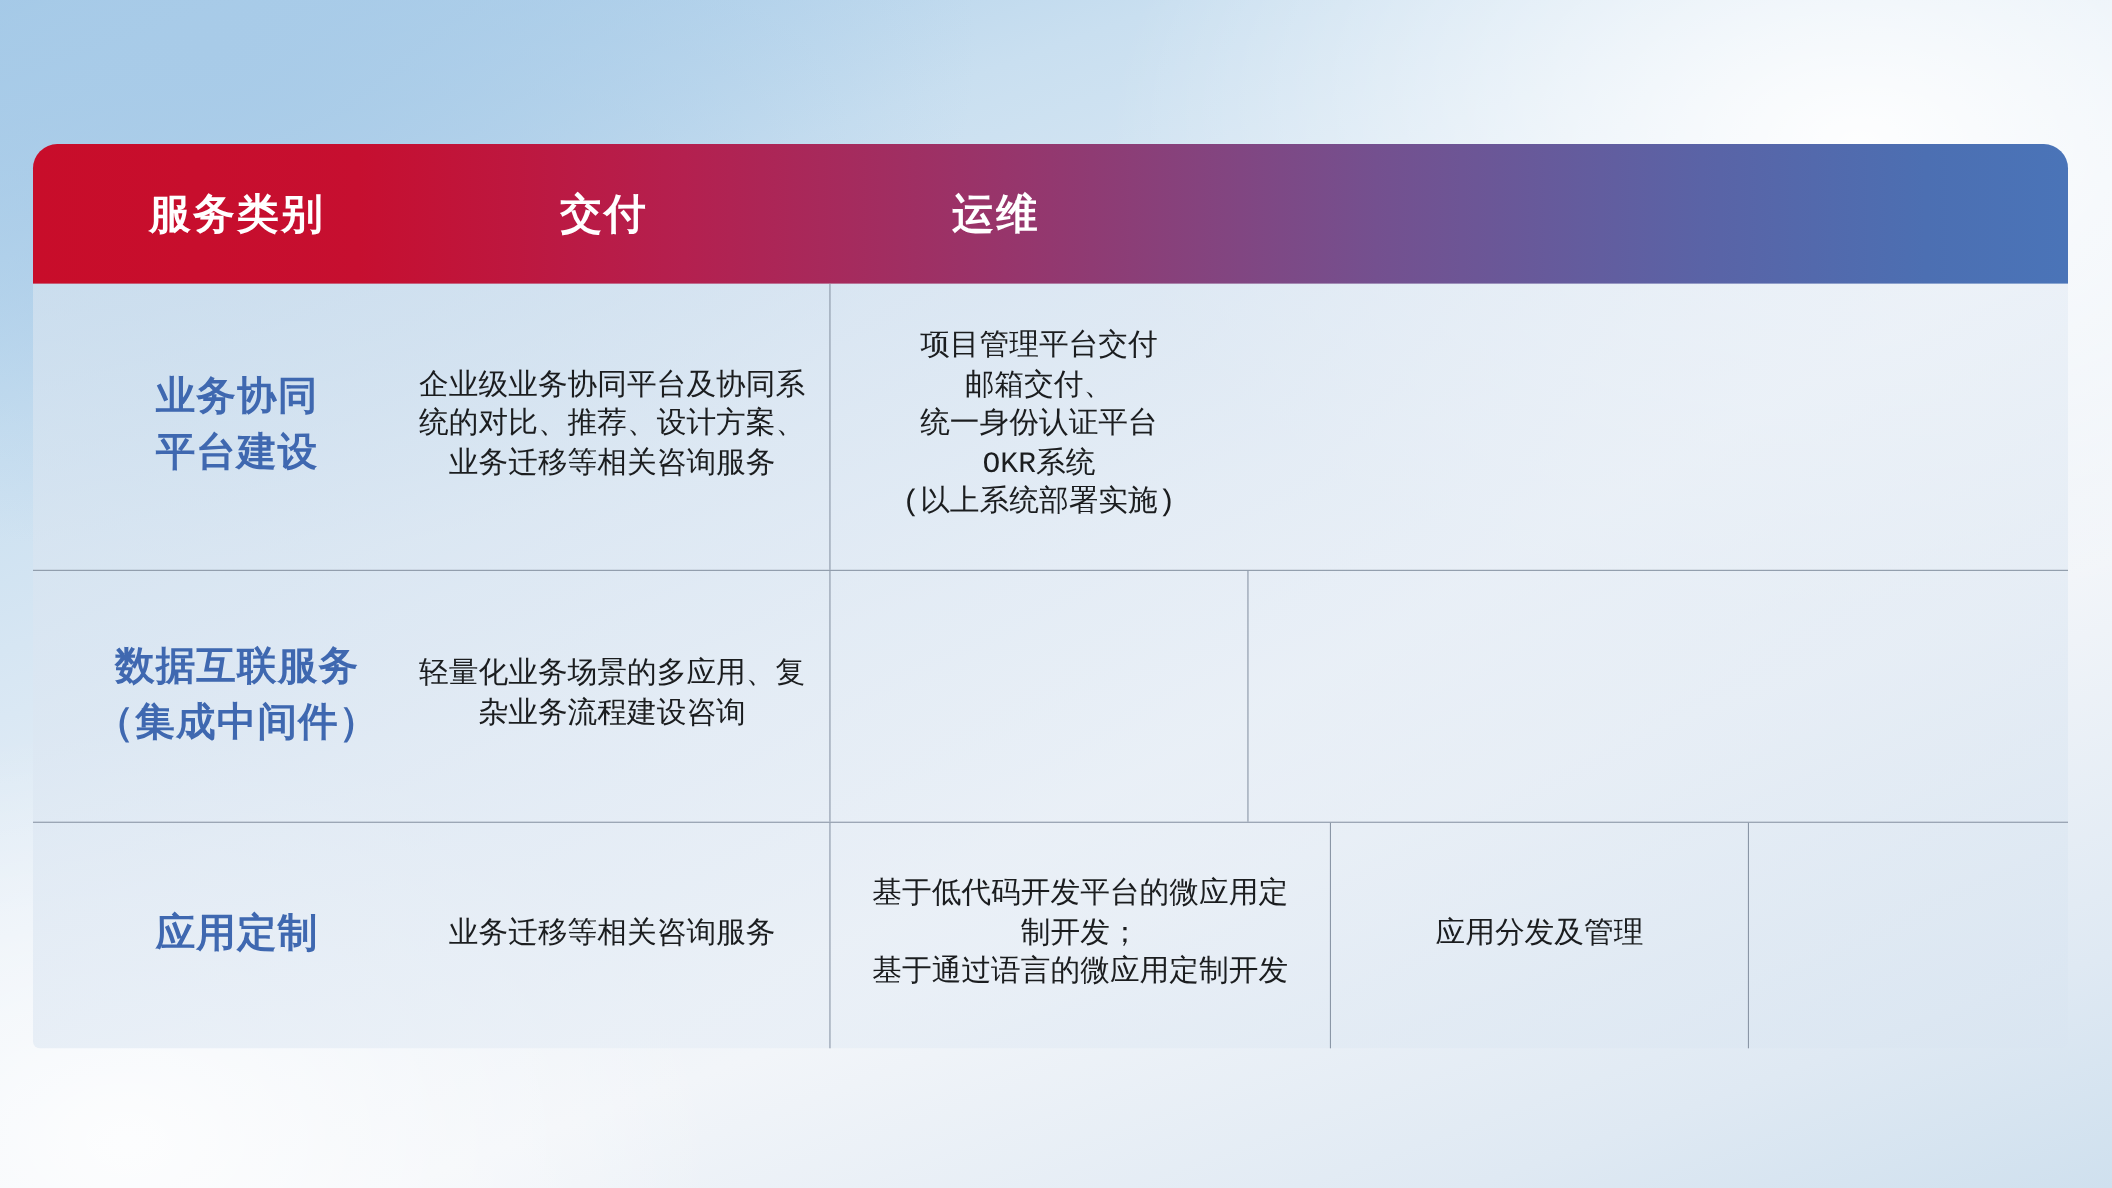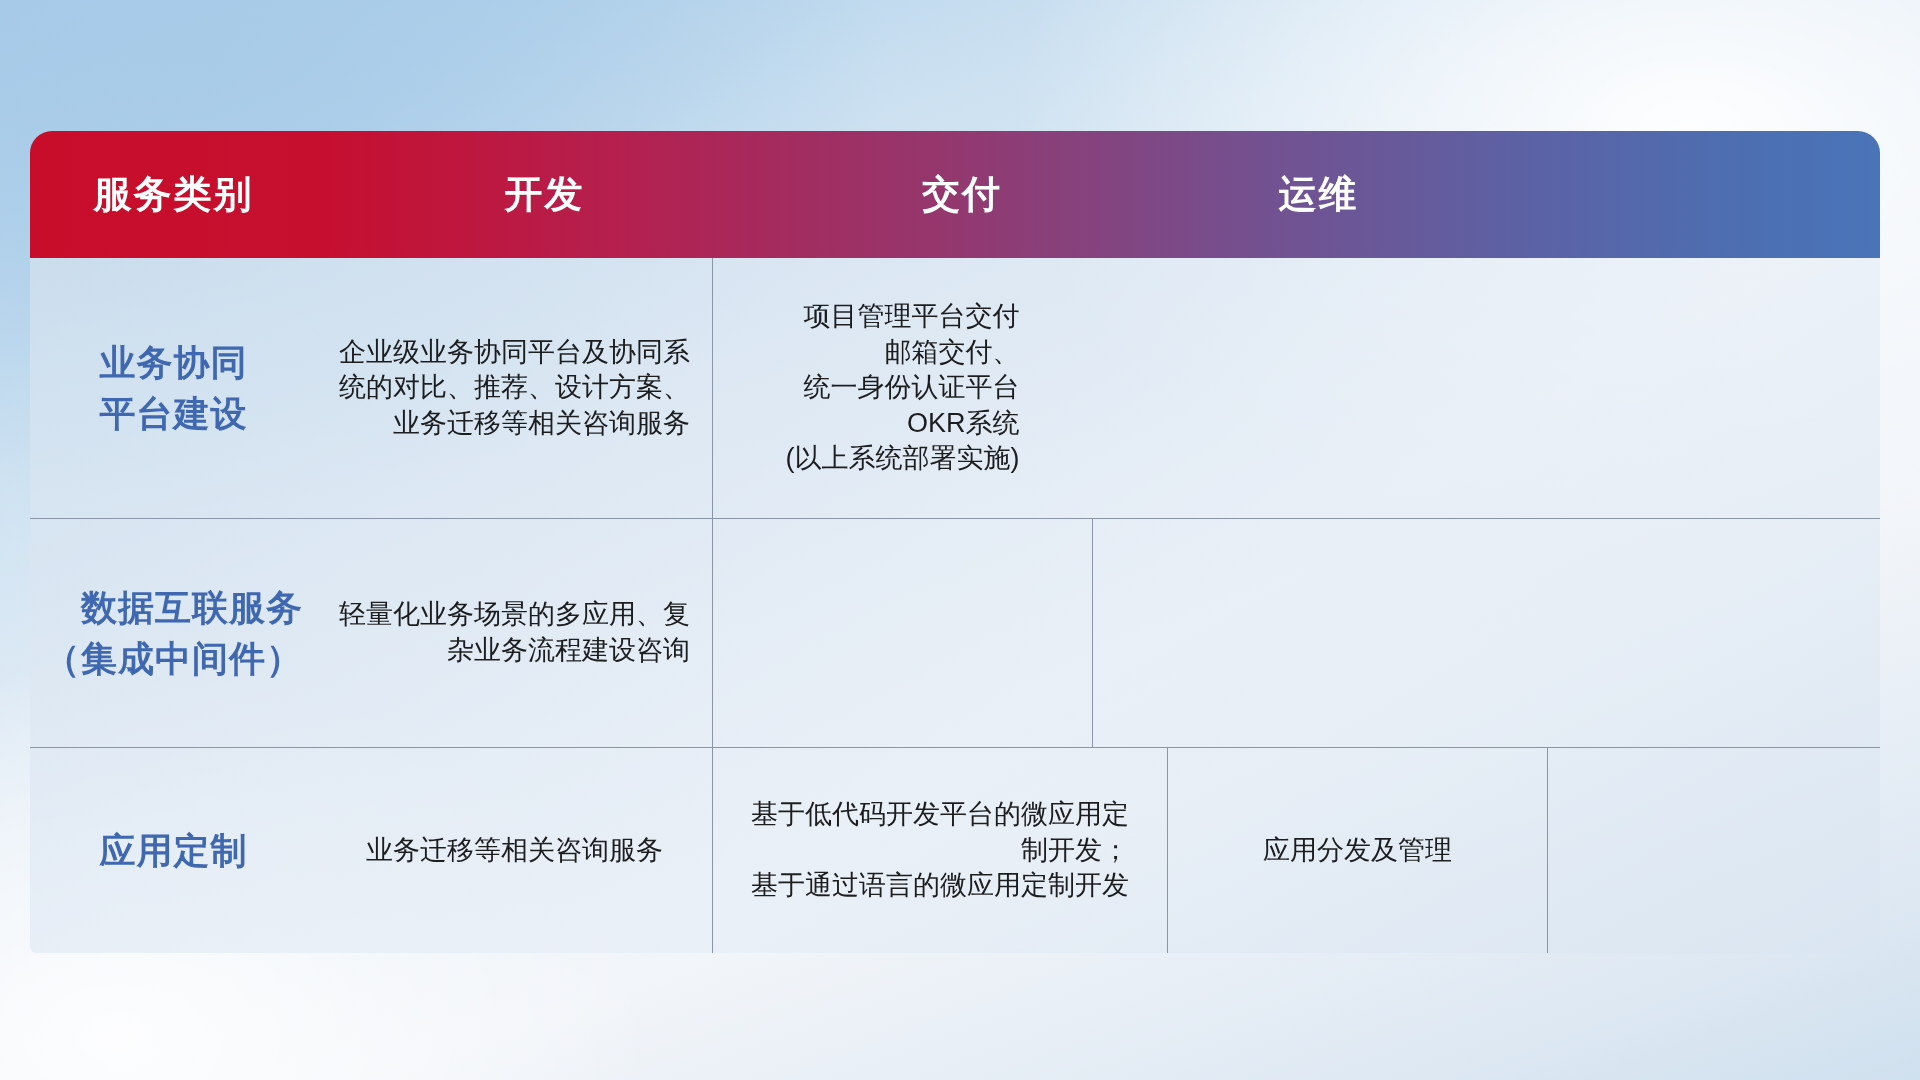--- a/index.html
+++ b/index.html
@@ -52,49 +52,48 @@
     border-radius:0 0 6px 6px;
     display:flex;flex-direction:column;
   }
   .trow{display:flex;align-items:stretch;}
   .trow + .trow{border-top:1.5px solid #8a96a6;}
 
   .cell{
     display:flex;align-items:center;justify-content:center;
     padding:10px 14px;box-sizing:border-box;
     font-size:27px;line-height:1.32;color:#1b1d1f;
-    text-align:right;white-space:pre-line;
+    text-align:center;white-space:pre-line;font-family:Liberation Mono, monospace;
   }
   .cell.divider{border-left:1.5px solid #8a96a6;}
   .cell.label{
     color:#3f68b0;font-weight:bold;font-size:36px;line-height:1.42;
     letter-spacing:1px;
   }
 
   
-  .c1{width:287px;flex:0 0 287px;}
+  .c1{width:287px;flex:0 0 287px;margin-left:42px;}
   .c2{width:395px;flex:0 0 395px;}
   .c3{width:455px;flex:0 0 455px;}
   .c4{width:380px;flex:0 0 380px;}
   .c5{width:333px;flex:0 0 333px;}
 
   .r1{height:260px;}
   .r2{height:228px;}
   .r3{height:205px;}
 </style>
 </head>
 <body>
 
 <div class="stage">
 
   <div class="table-card">
 
     <div class="thead">
       <div class="th c1">服务类别</div>
-      <div class="th c3">开发</div>
       <div class="th c4">交付</div>
       <div class="th c5">运维</div>
     </div>
 
     <div class="tbody">
 
       <div class="trow r1">
         <div class="cell label c1">业务协同
 平台建设</div>
         <div class="cell c2">企业级业务协同平台及协同系

